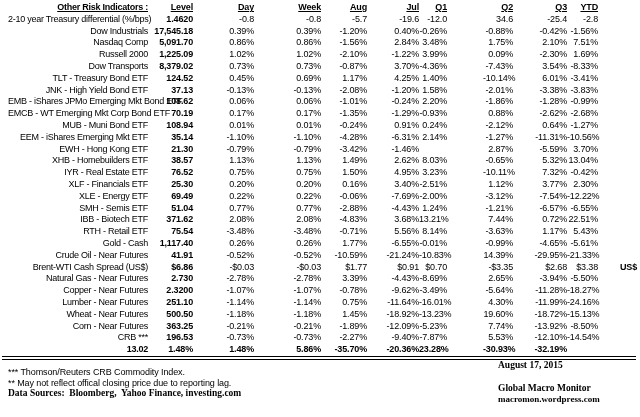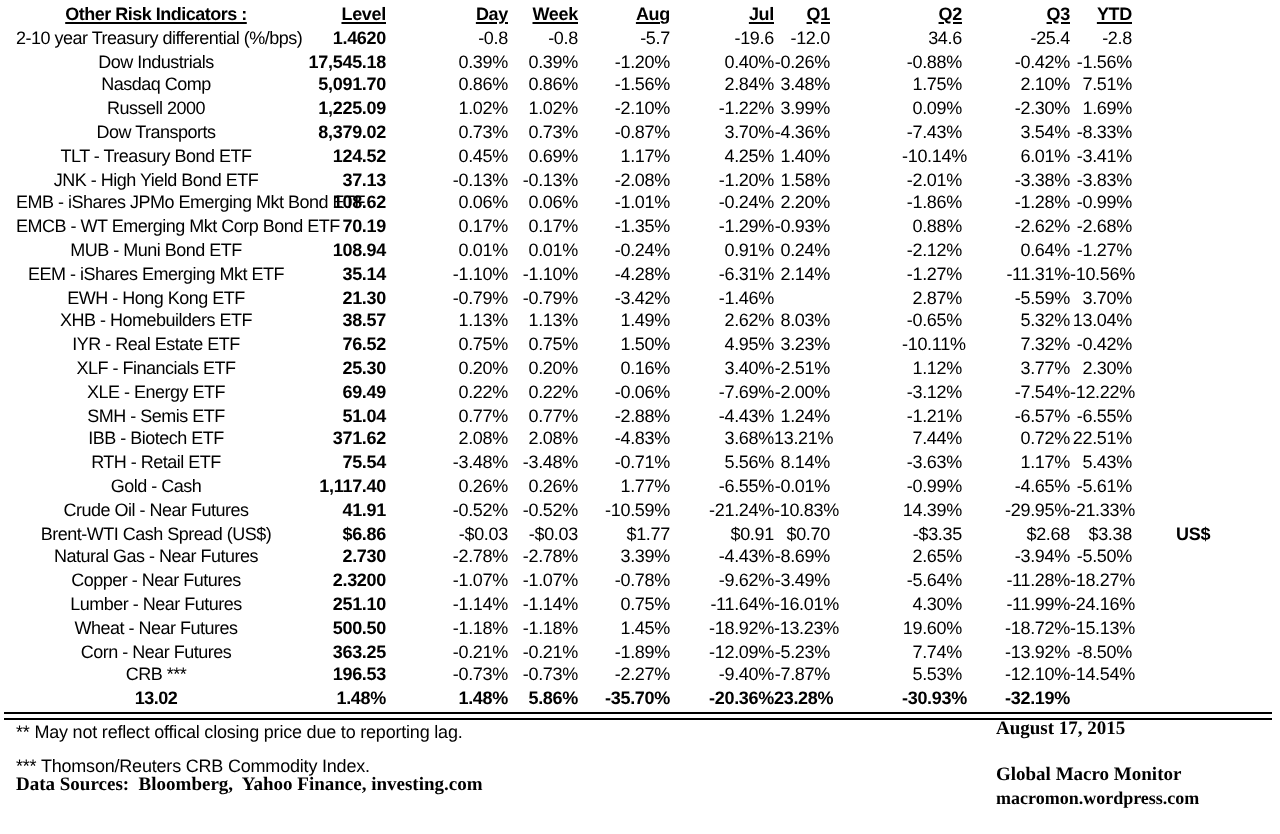--- a/index.html
+++ b/index.html
@@ -10,24 +10,24 @@
     font-family:"Liberation Sans",sans-serif;
     overflow:hidden;
   }
   .table{position:absolute;top:2px;left:0;width:640px;}
   .row{display:flex;height:11.8px;padding-left:8px;}
   .row > div{
     flex:none;text-align:right;
     font-size:9px;line-height:11.8px;
     letter-spacing:-0.15px;white-space:nowrap;
   }
-  .row > :nth-child(1){width:140px;text-align:center;letter-spacing:-0.25px;}
+  .row > :nth-child(1){width:140px;text-align:right;letter-spacing:-0.25px;}
   .row > :nth-child(2){width:45px;font-weight:bold;}
   .row > :nth-child(3){width:49px;padding-left:12px;}
-  .row > :nth-child(4){width:35px;}
+  .row > :nth-child(4){width:35px;margin-left:32px;}
   .row > :nth-child(5){width:46px;}
   .row > :nth-child(6){width:52px;}
   .row > :nth-child(7){width:28px;}
   .row > :nth-child(8){width:30px;padding-left:36px;}
   .row > :nth-child(9){width:54px;}
   .row > :nth-child(10){width:31px;}
   .row > :nth-child(11){width:34px;text-align:left;padding-left:22px;font-weight:bold;}
   .header-row > div{font-weight:bold;text-decoration:underline;}
   .bold-row > div{font-weight:bold;}
   .double-rule{
@@ -443,22 +443,22 @@
         <div>-30.93%</div>
         <div>-32.19%</div>
         <div></div>
       </div>
     </div>
 </div>
 
 <div class="double-rule"></div>
 
 <div class="footnotes">
+  <div class="fn fn-2">*** Thomson/Reuters CRB Commodity Index.</div>
   <div class="fn fn-1">**  May not reflect offical closing price due to reporting lag.</div>
-  <div class="fn fn-2">*** Thomson/Reuters CRB Commodity Index.</div>
   <div class="fn fn-sources">Data Sources:  Bloomberg,  Yahoo Finance, investing.com</div>
 </div>
 
 <div class="footer-right">
   <div class="footer-date">August 17, 2015</div>
   <div class="footer-site">Global Macro Monitor</div>
   <div class="footer-url">macromon.wordpress.com</div>
 </div>
 
 </body></html>

